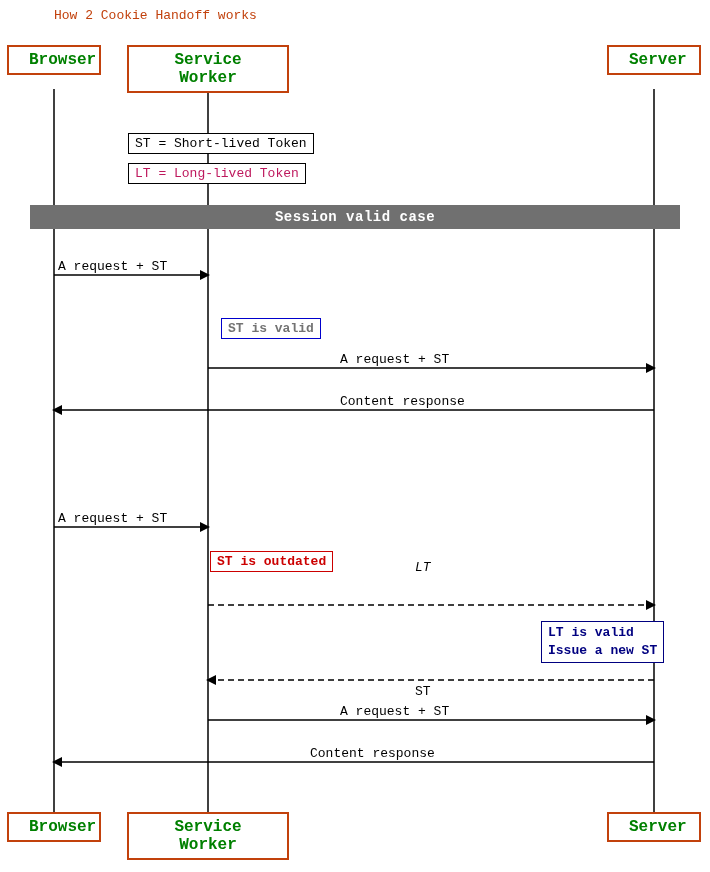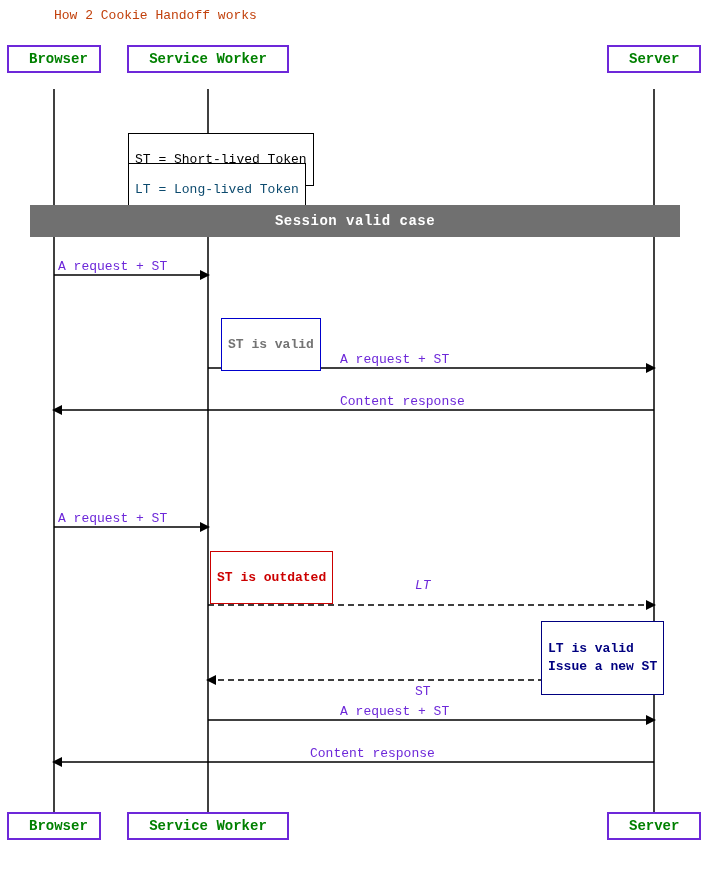--- a/index.html
+++ b/index.html
@@ -20,67 +20,67 @@
       position: absolute;
       top: 8px;
       left: 10px;
       font-size: 13px;
       color: #c2410c;
       margin-left: 44px;
     }
     
     .actor-box {
       position: absolute;
-      border: 2px solid #6d28d9;
+      border: 2px solid #c2410c;
       background: #fff;
       color: #008000;
-      font-size: 14px;
+      font-size: 16px;
       font-weight: bold;
       padding: 4px 20px;
       text-align: center;
     }
     
     .section-bar {
       position: absolute;
       left: 30px;
       right: 30px;
-      height: 32px;
+      height: 24px;
       background: #707070;
       display: flex;
       align-items: center;
       justify-content: center;
     }
     .section-bar span {
       color: #fff;
       font-size: 14px;
       font-weight: bold;
       letter-spacing: 0.5px;
     }
     
     .note-box {
       position: absolute;
       border: 1.5px solid;
       background: #fff;
       font-size: 13px;
-      padding: 18px 6px;
+      padding: 2px 6px;
     }
     
     svg.arrows {
       position: absolute;
       top: 0;
       left: 0;
       width: 710px;
       height: 872px;
       pointer-events: none;
     }
     
     .msg-label {
       position: absolute;
       font-size: 13px;
-      color: #6d28d9;
+      color: #000000;
       white-space: nowrap;
     }
   </style>
 </head>
 <body>
 
 <div id="diagram">
 
   <div class="title">How 2 Cookie Handoff works</div>
 
@@ -131,33 +131,33 @@
   <div class="actor-box" style="left:127px; top:812px; width:162px;">
     <span>Service Worker</span>
   </div>
   <div class="actor-box" style="left:607px; top:812px; width:94px;">
     <span>Server</span>
   </div>
 
   <div class="note-box" style="left:128px; top:133px; border-color:#000; color:#000; font-size:13px;">
     <span>ST = Short-lived Token</span>
   </div>
-  <div class="note-box" style="left:128px; top:163px; border-color:#000; color:#0c4a6e; font-size:13px;">
+  <div class="note-box" style="left:128px; top:163px; border-color:#000; color:#be185d; font-size:13px;">
     <span>LT = Long-lived Token</span>
   </div>
 
   <div class="section-bar" style="top:205px;">
     <span>Session valid case</span>
   </div>
 
   <div class="msg-label" style="left:58px; top:259px;">A request + ST</div>
   <div class="msg-label" style="left:340px; top:352px;">A request + ST</div>
   <div class="msg-label" style="left:340px; top:394px;">Content response</div>
   <div class="msg-label" style="left:58px; top:511px;">A request + ST</div>
-  <div class="msg-label" style="left:415px; top:578px;font-style:italic;">LT</div>
+  <div class="msg-label" style="left:415px; top:560px;font-style:italic;">LT</div>
   <div class="msg-label" style="left:415px; top:684px;">ST</div>
   <div class="msg-label" style="left:340px; top:704px;">A request + ST</div>
   <div class="msg-label" style="left:310px; top:746px;">Content response</div>
 
   <div class="note-box" style="left:221px; top:318px; border-color:#0000cc; color:#737373; font-size:13px; font-weight:bold;">
     <span>ST is valid</span>
   </div>
 
   <div class="note-box" style="left:541px; top:621px; border-color:#000080; color:#000080; font-size:13px; font-weight:bold; line-height:1.4;">
     <div>LT is valid</div>

